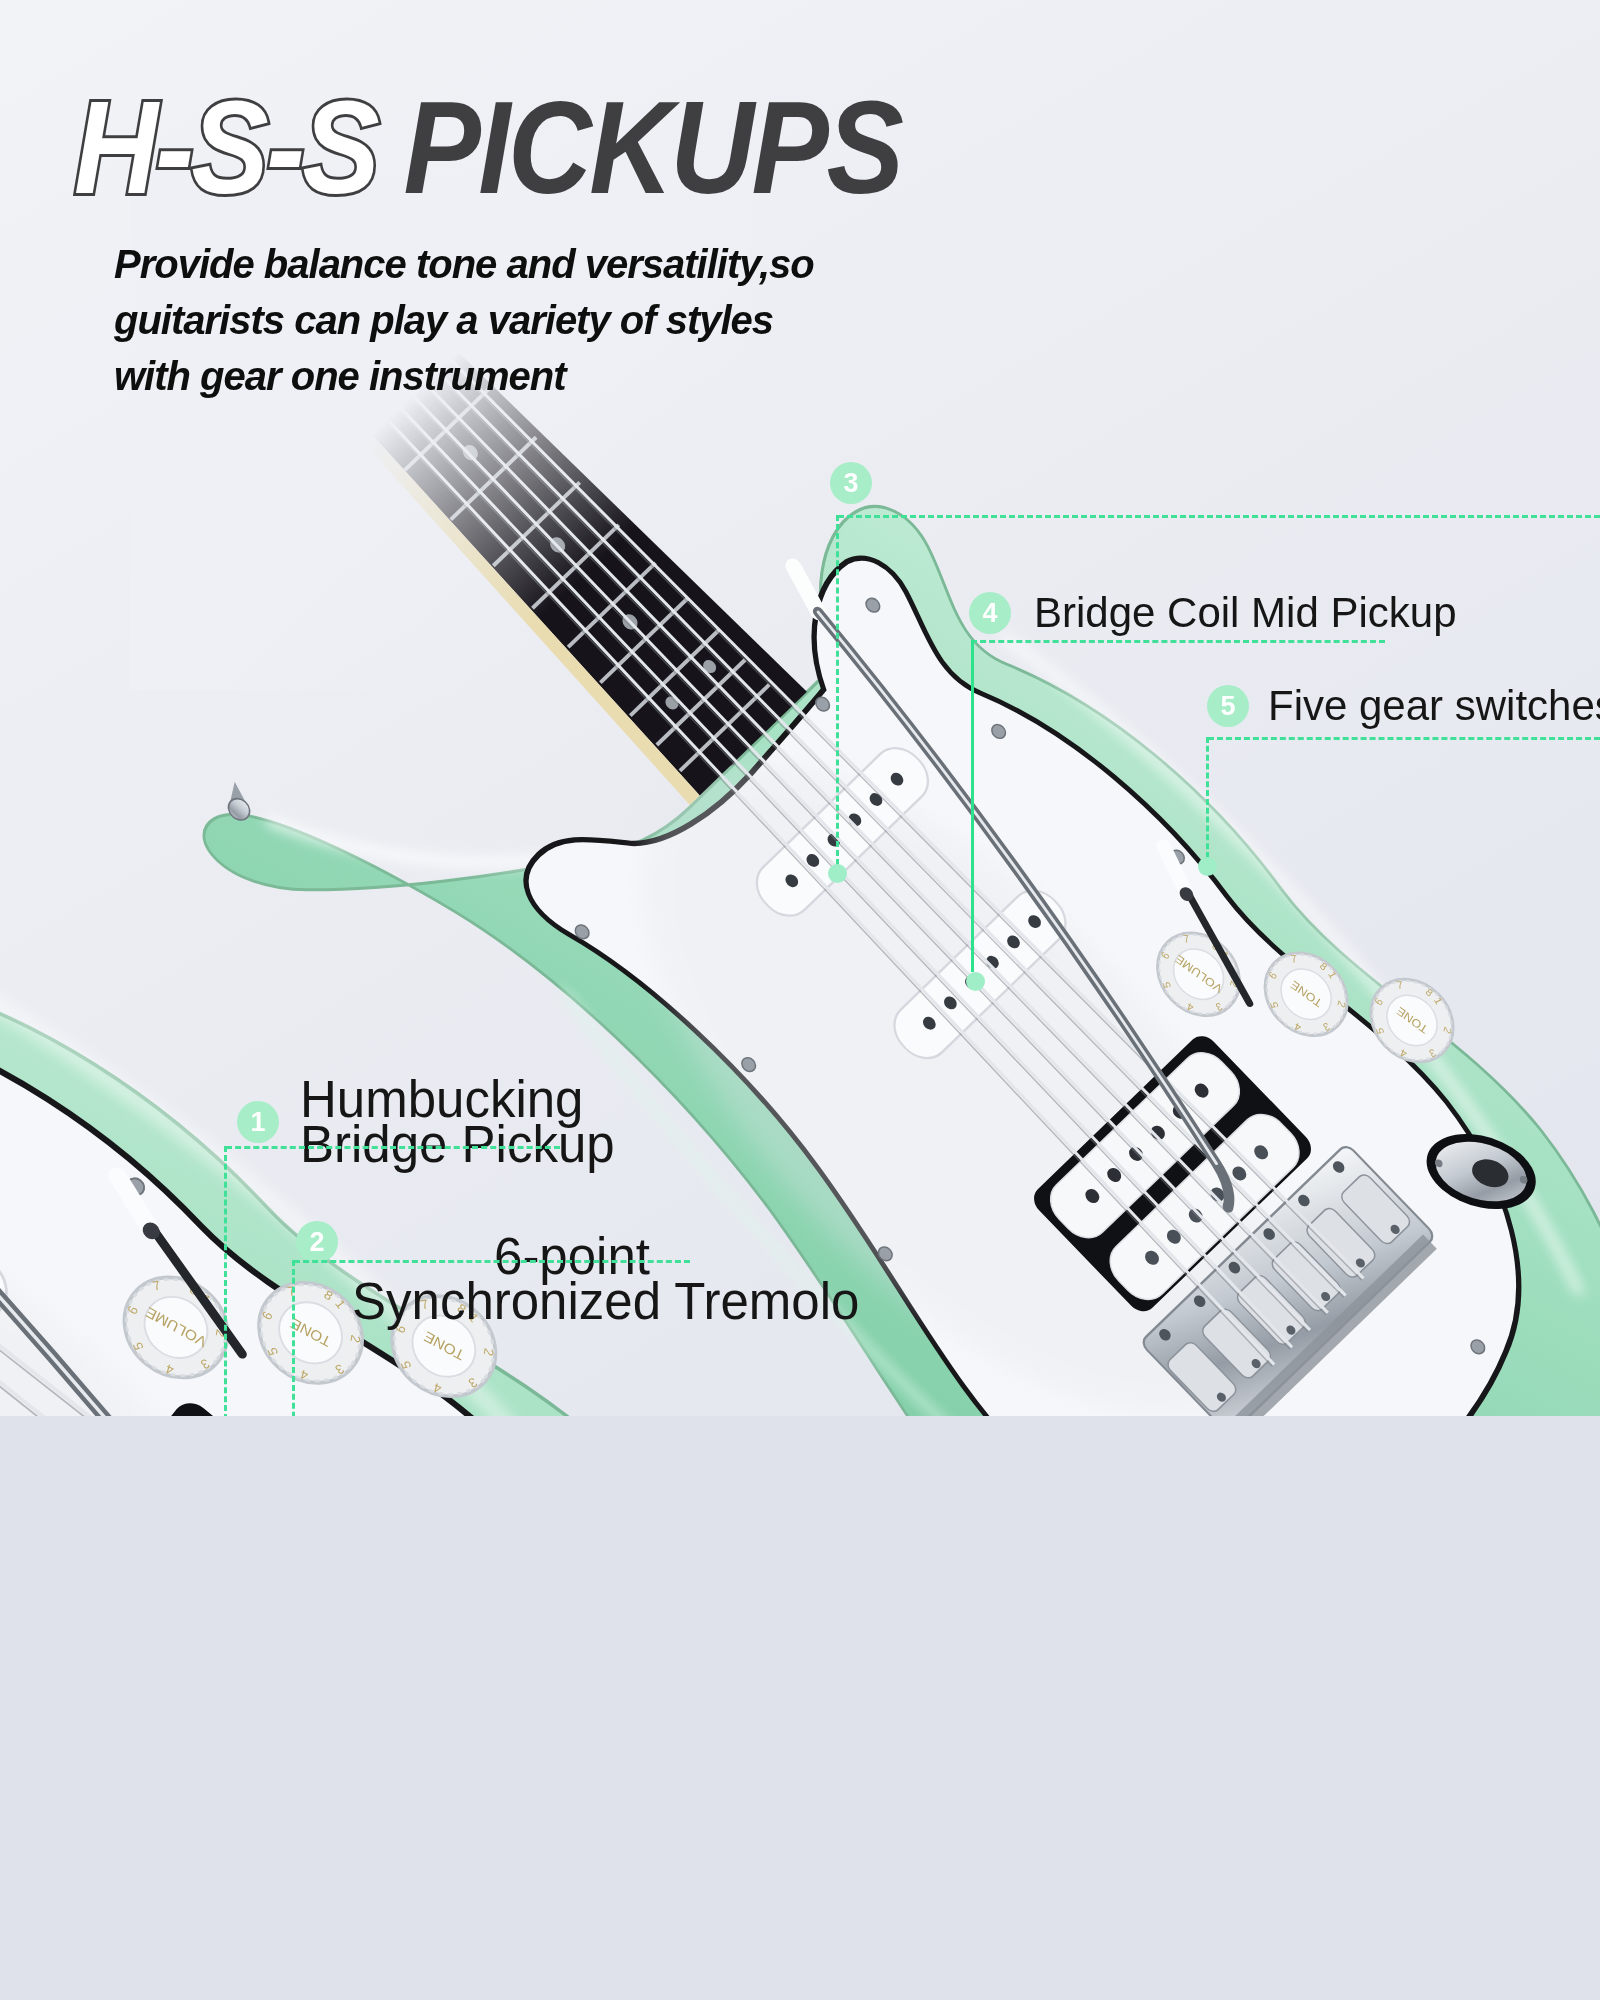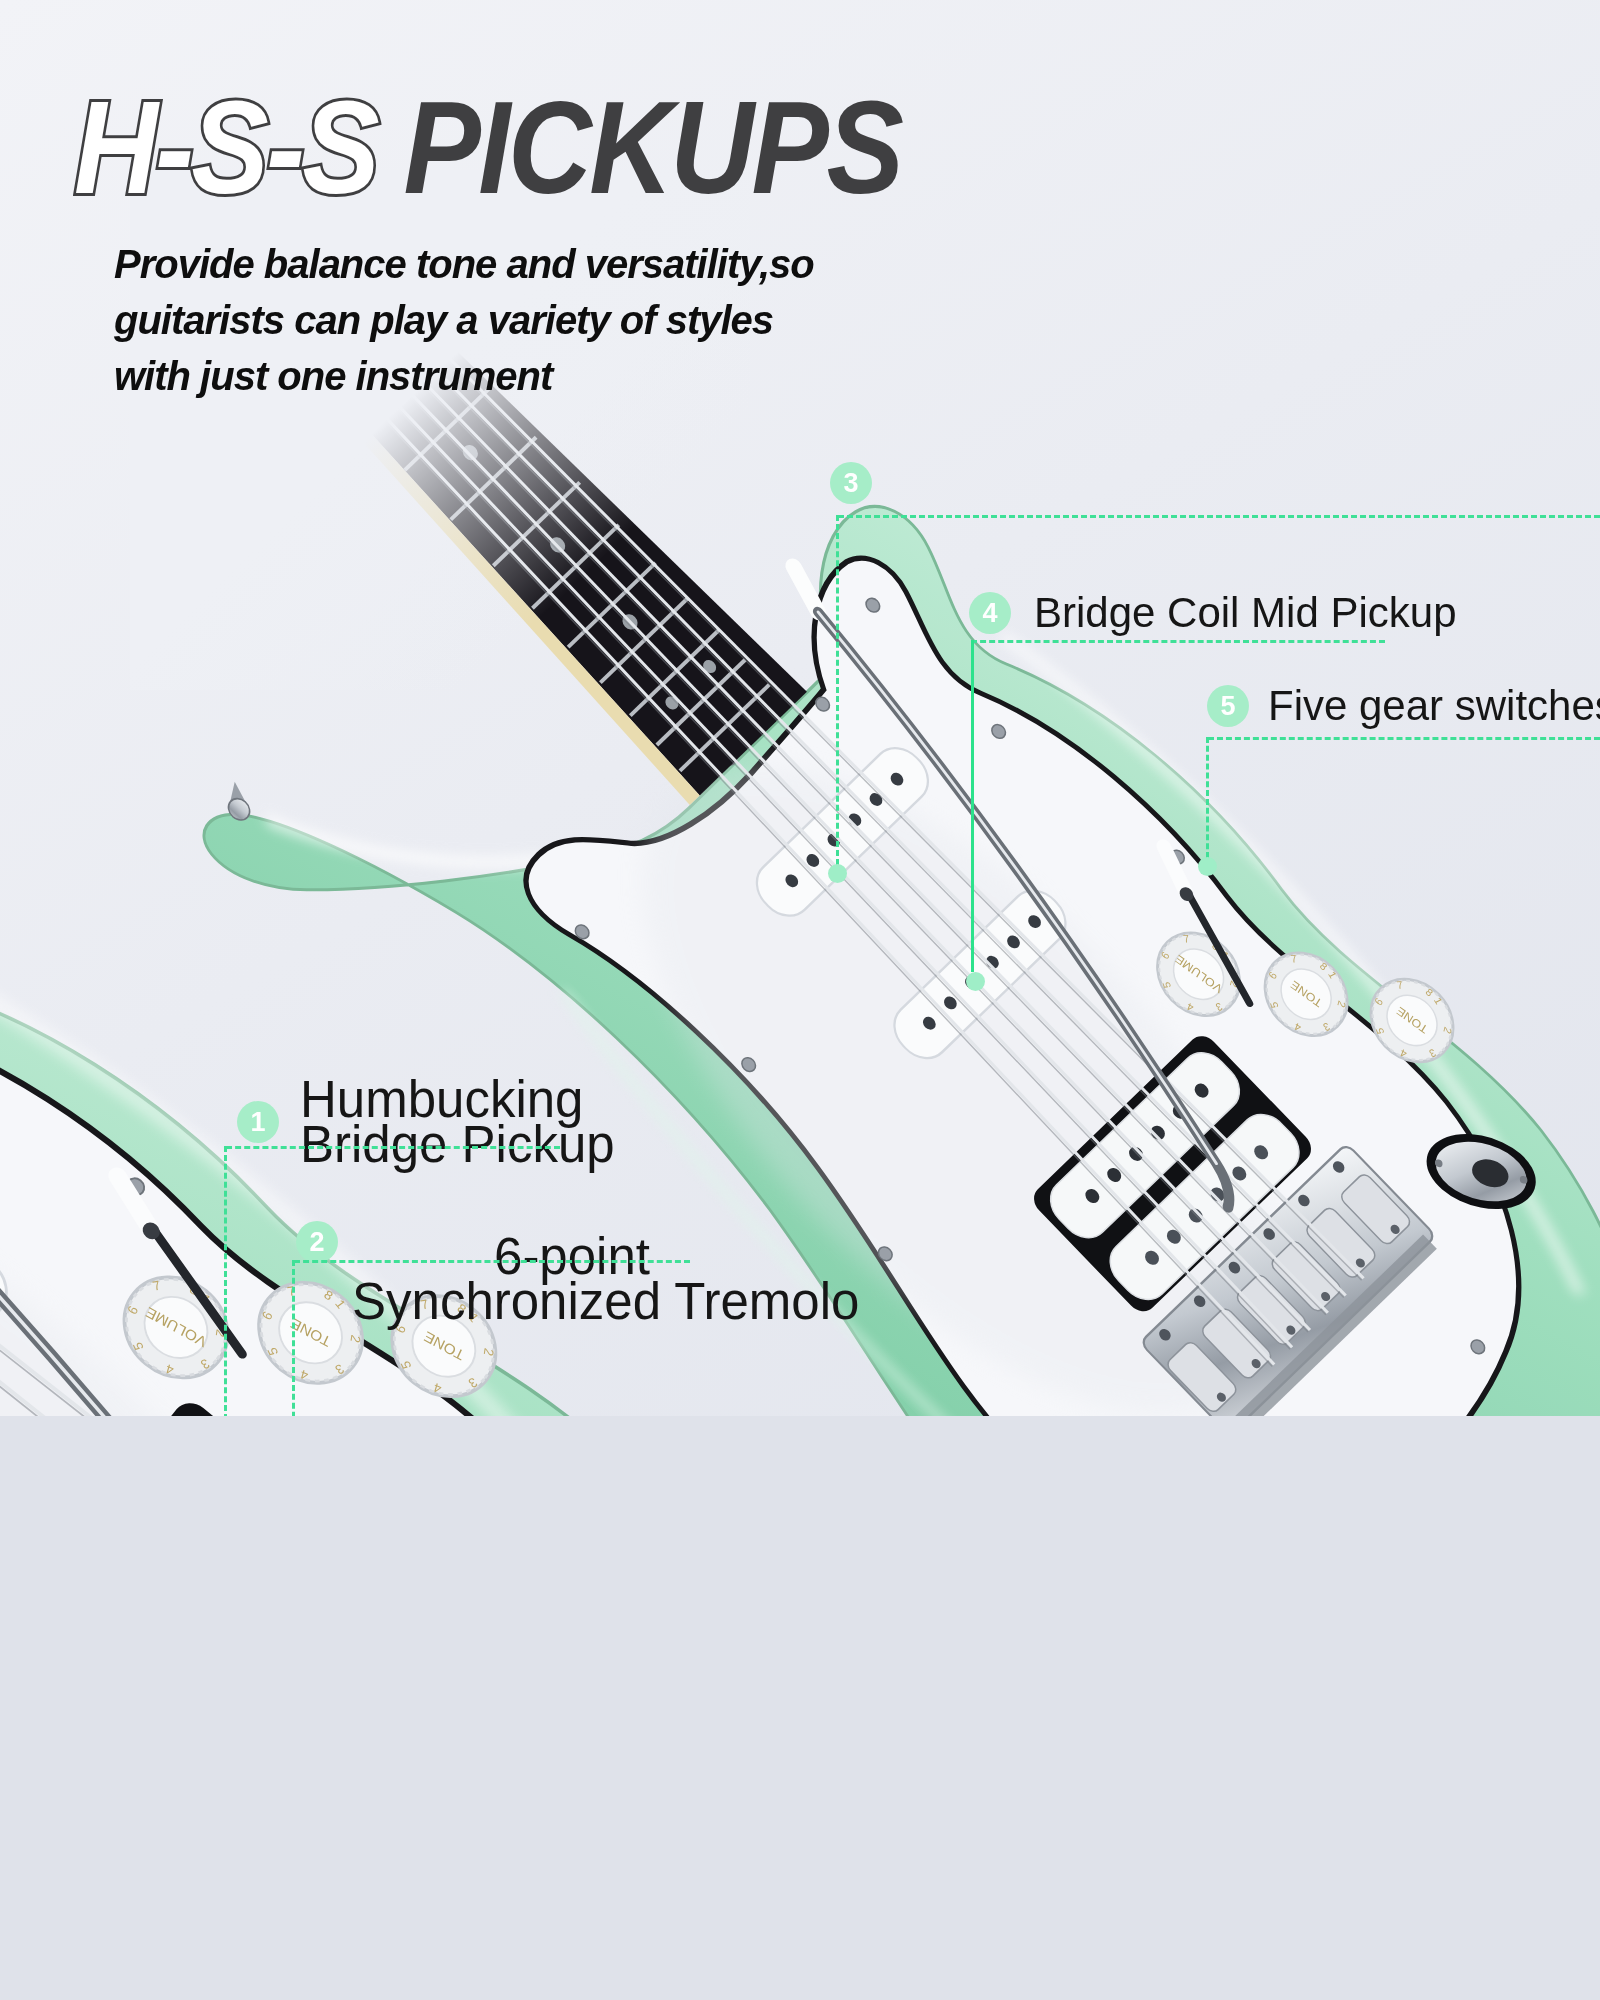--- a/index.html
+++ b/index.html
@@ -281,21 +281,21 @@
 
   <div class="overlay">
 
     <div class="title">
       <span class="t-outline">H-S-S</span><span class="t-solid">PICKUPS</span>
     </div>
 
     <div class="subtitle">
       <div>Provide balance tone and versatility,so</div>
       <div>guitarists can play a variety of styles</div>
-      <div>with just one instrument</div>
+      <div>with gear one instrument</div>
     </div>
 
     <div class="badge" style="left:830px;top:462px;">3</div>
     <div class="dash-h" style="left:838px;top:515px;width:762px;"></div>
     <div class="dash-v" style="left:836px;top:515px;height:350px;"></div>
     <div class="dot" style="left:828px;top:864px;"></div>
 
     <div class="badge" style="left:969px;top:592px;">4</div>
     <div class="lbl" style="left:1034px;top:589px;">Bridge Coil Mid Pickup</div>
     <div class="dash-h" style="left:971px;top:640px;width:414px;"></div>

